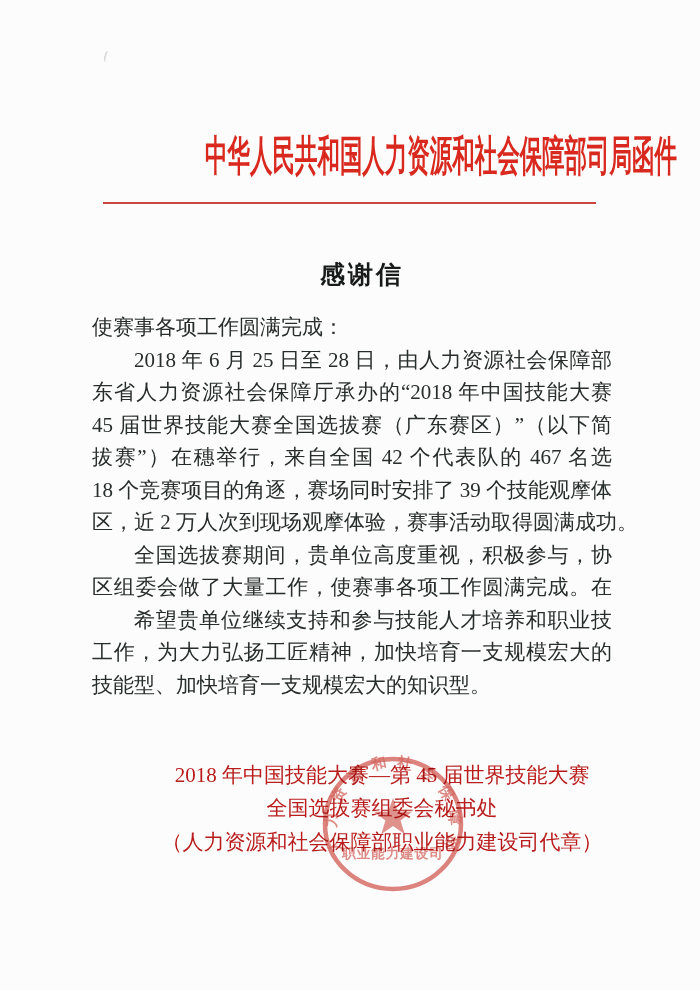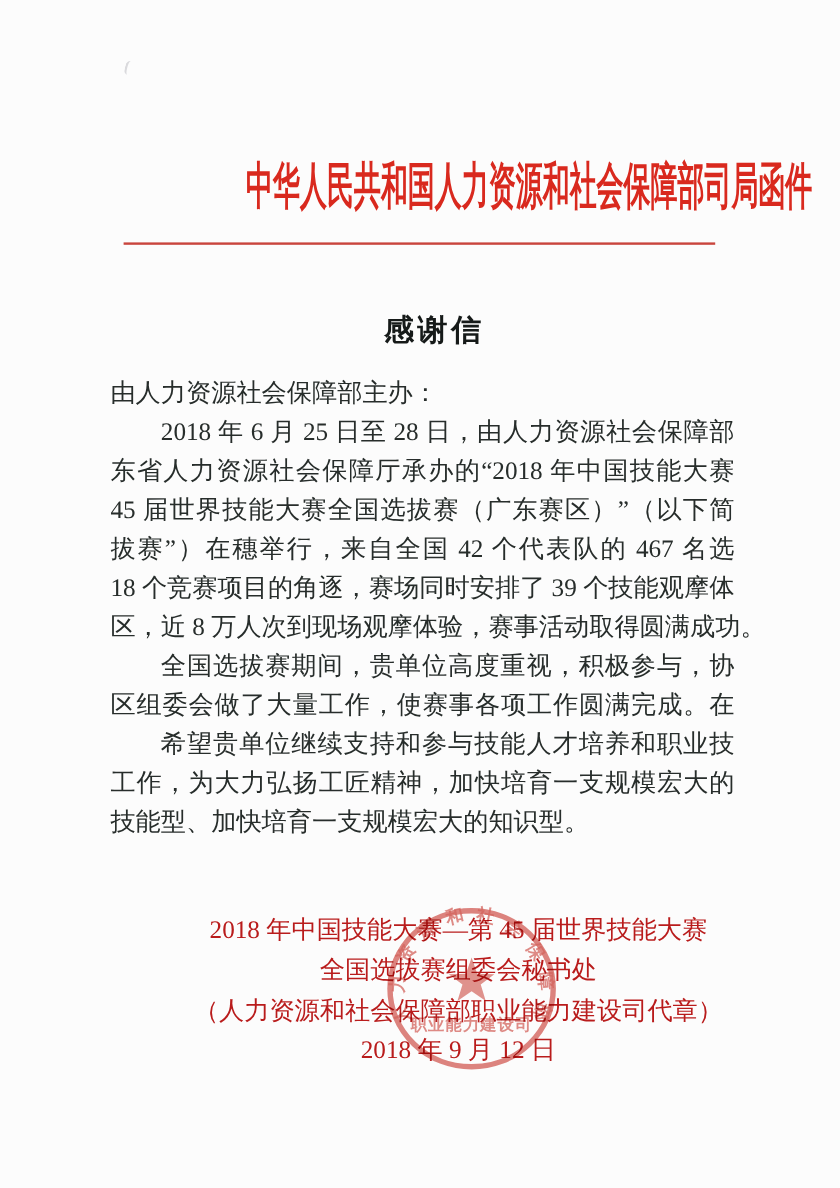--- a/index.html
+++ b/index.html
@@ -82,39 +82,38 @@
 
   <div class="letterhead">
     <span class="lh-inner">中华人民共和国人力资源和社会保障部司局函件</span>
   </div>
 
   <div class="red-rule"></div>
 
   <h1 class="doc-title">感谢信</h1>
 
   <div class="body-text">
-      <div class="line">由人力资源社会保障部主办：</div>
+      <div class="line">使赛事各项工作圆满完成：</div>
       <div class="line indent justify">2018 年 6 月 25 日至 28 日，由人力资源社会保障部主办、广</div>
       <div class="line justify">东省人力资源社会保障厅承办的“2018 年中国技能大赛——第</div>
       <div class="line justify">45 届世界技能大赛全国选拔赛（广东赛区）”（以下简称“全国选</div>
       <div class="line justify">拔赛”）在穗举行，来自全国 42 个代表队的 467 名选手，参加了</div>
       <div class="line justify">18 个竞赛项目的角逐，赛场同时安排了 39 个技能观摩体验展示</div>
-      <div class="line">区，近 8 万人次到现场观摩体验，赛事活动取得圆满成功。</div>
+      <div class="line">区，近 2 万人次到现场观摩体验，赛事活动取得圆满成功。</div>
       <div class="line indent justify">全国选拔赛期间，贵单位高度重视，积极参与，协助广东赛</div>
       <div class="line justify">区组委会做了大量工作，使赛事各项工作圆满完成。在此，全国</div>
       <div class="line indent justify">希望贵单位继续支持和参与技能人才培养和职业技能竞赛</div>
       <div class="line justify">工作，为大力弘扬工匠精神，加快培育一支规模宏大的知识型、</div>
       <div class="line">技能型、加快培育一支规模宏大的知识型。</div>
     </div>
 
   <div class="signature">
       <div class="sig-line">2018 年中国技能大赛—第 45 届世界技能大赛</div>
       <div class="sig-line">全国选拔赛组委会秘书处</div>
       <div class="sig-line">（人力资源和社会保障部职业能力建设司代章）</div>
-      <div class="sig-line">2018 年 9 月 12 日</div>
     </div>
 
   <svg class="seal" viewBox="0 0 148 140">
     <ellipse cx="73" cy="70" rx="68" ry="65" fill="none" stroke="#cf4a42" stroke-width="4.5" opacity="0.8"></ellipse>
     <path id="sealArcPath" d="M 23.6 98.5 A 57 57 0 1 1 122.4 98.5" fill="none"></path>
     <text class="seal-arc" opacity="0.75">
       <textPath href="#sealArcPath" startOffset="2" textLength="232" lengthAdjust="spacing">人力资源和社会保障部</textPath>
     </text>
     <polygon points="73,44 77.7,57.5 92,57.8 80.6,66.5 84.8,80.2 73,72 61.2,80.2 65.4,66.5 54,57.8 68.3,57.5" fill="#cf4a42" opacity="0.7"></polygon>
     <text class="seal-bottom" x="73" y="104" text-anchor="middle" opacity="0.75">职业能力建设司</text>

